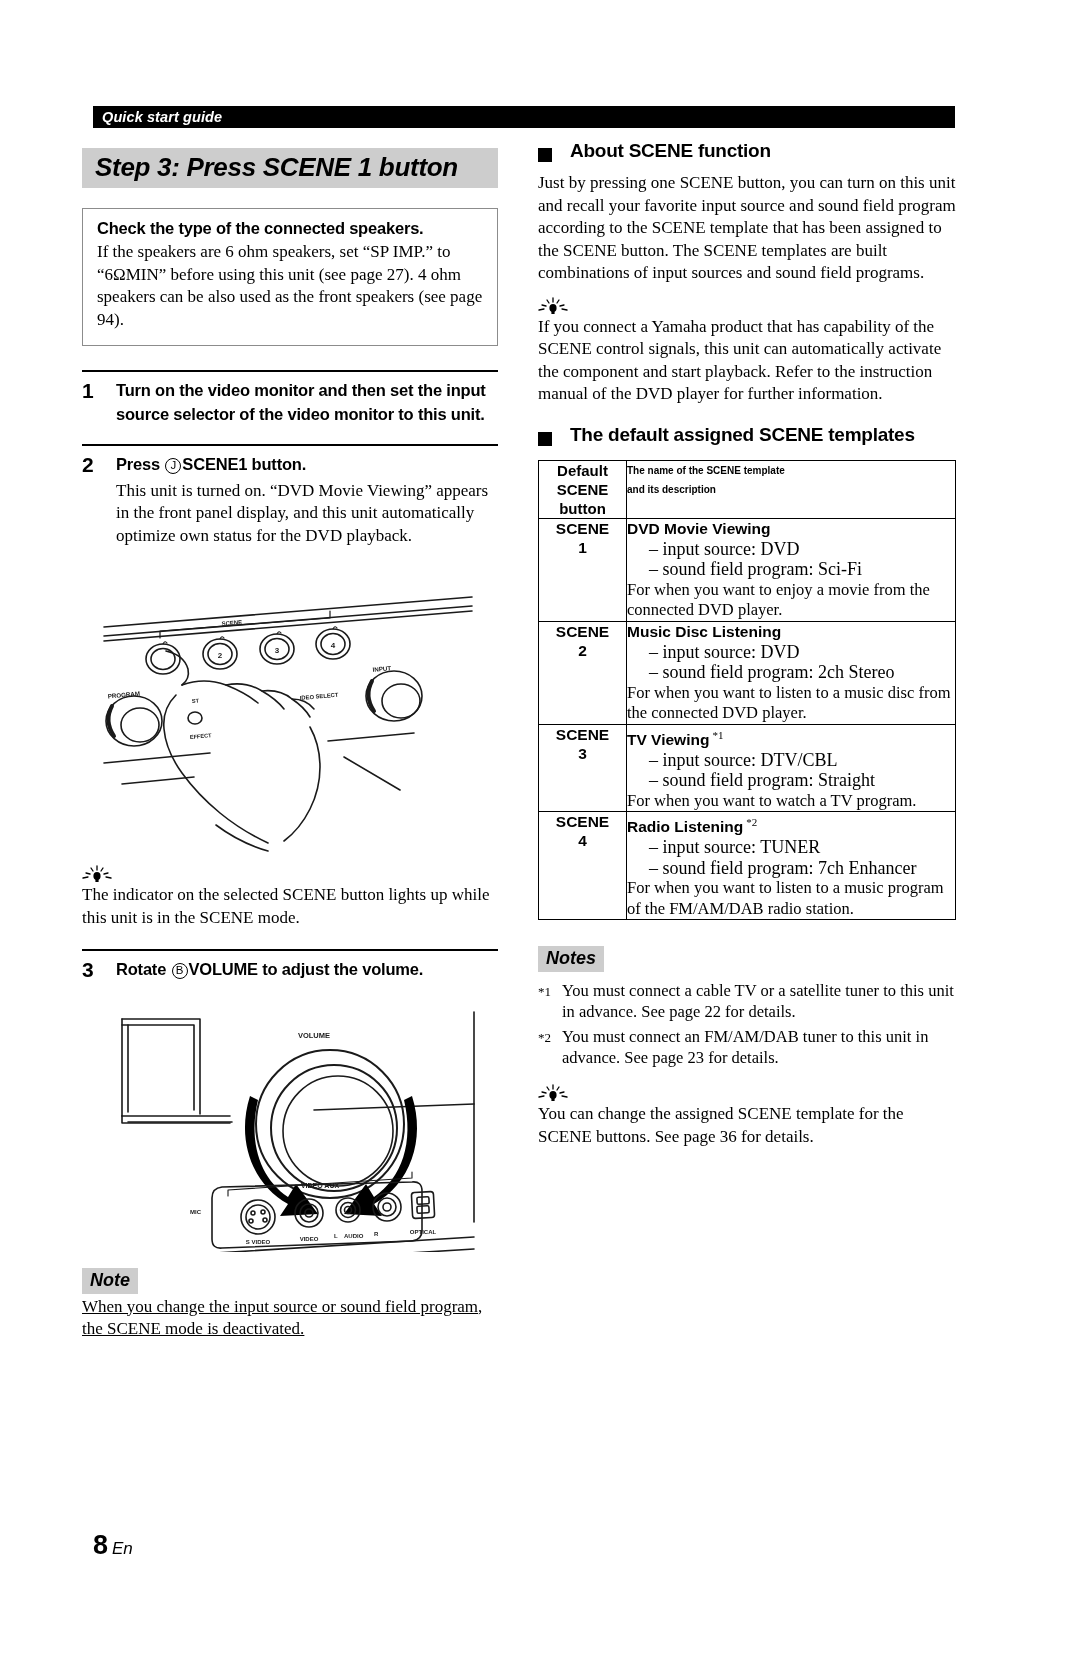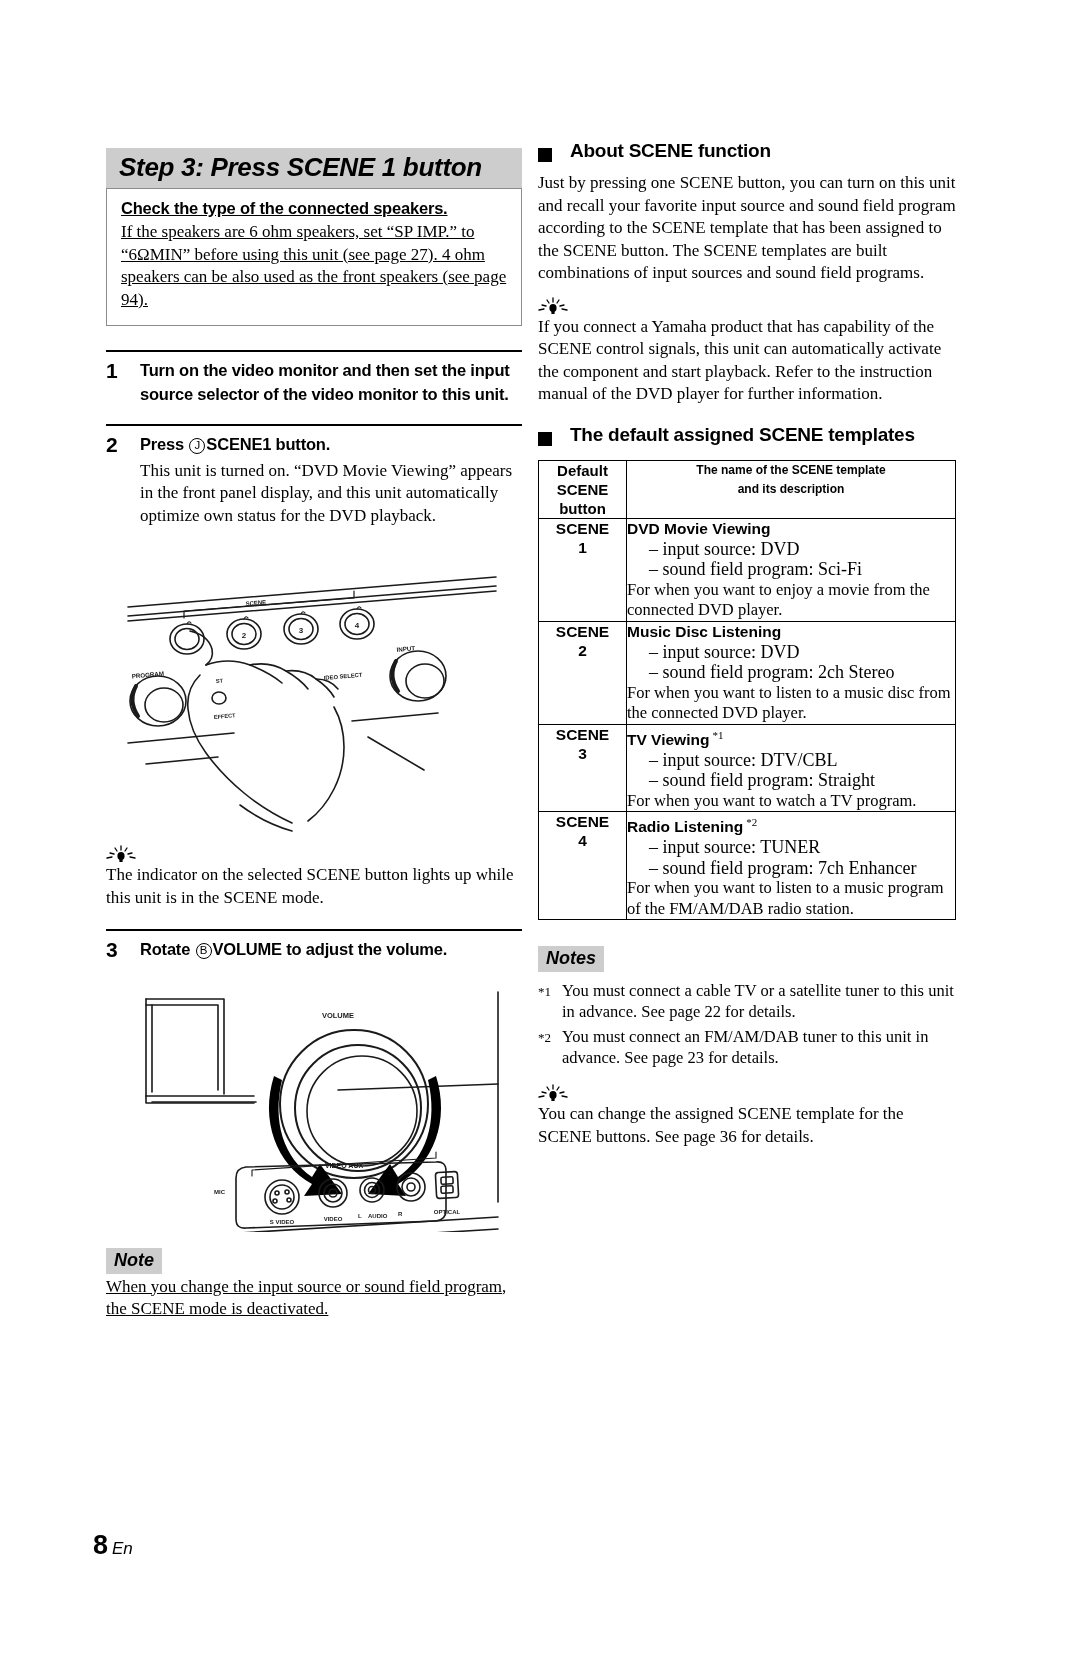--- a/index.html
+++ b/index.html
@@ -39,21 +39,21 @@
     font-style: italic;
     font-weight: bold;
     font-size: 14.5px;
     letter-spacing: 0.1px;
     line-height: 18px;
   }
 
   
   .col-left {
     position: absolute;
-    left: 106px;
+    left: 82px;
     top: 148px;
     width: 420px;
   }
   .col-right {
     position: absolute;
     left: 538px;
     top: 140px;
     width: 420px;
   }
 
@@ -71,24 +71,24 @@
     font-family: "Liberation Sans", sans-serif;
     font-weight: bold;
     font-style: italic;
     font-size: 26px;
     letter-spacing: -0.3px;
     white-space: nowrap;
   }
 
   
   .speaker-box {
+    margin-top: 20px;
     border: 1px solid #8c8c8c;
     width: 416px;
     padding: 10px 14px 14px 14px;
-    text-decoration: underline;
   }
   .box-title {
     font-family: "Liberation Sans", sans-serif;
     font-weight: bold;
     font-size: 16.5px;
     margin-bottom: 3px;
     letter-spacing: -0.2px;
   }
   .serif-body {
     font-family: "Liberation Serif", serif;
@@ -203,24 +203,24 @@
   .th-left {
     width: 88px;
     text-align: center;
     font-family: "Liberation Sans", sans-serif;
     font-weight: bold;
     font-size: 15px;
     line-height: 19px;
     padding: 6px 2px 8px 2px;
   }
   .th-right {
-    text-align: center;
-    font-family: "Liberation Sans", sans-serif;
-    font-weight: bold;
-    font-size: 12px;
+    text-align: left;
+    font-family: "Liberation Sans", sans-serif;
+    font-weight: bold;
+    font-size: 10px;
     line-height: 19px;
     padding: 6px 4px 8px 4px;
     vertical-align: middle;
   }
   .td-btn {
     width: 88px;
     text-align: center;
     font-family: "Liberation Sans", sans-serif;
     font-weight: bold;
     font-size: 15.5px;
@@ -285,20 +285,23 @@
     margin-left: 4px;
   }
 
   .fig { display: block; }
 </style>
 </head>
 <body>
 
 <div class="page">
 
+  <div class="runhead">
+    <div class="runhead-text">Quick start guide</div>
+  </div>
 
   <div class="col-left">
 
     <div class="step-banner">
       <div class="step-banner-text">Step 3: Press SCENE 1 button</div>
     </div>
 
     <div class="speaker-box">
       <div class="box-title">Check the type of the connected speakers.</div>
       <div class="serif-body">If the speakers are 6 ohm speakers, set “SP IMP.” to “6ΩMIN” before using this unit (see page 27). 4 ohm speakers can be also used as the front speakers (see page 94).</div>

